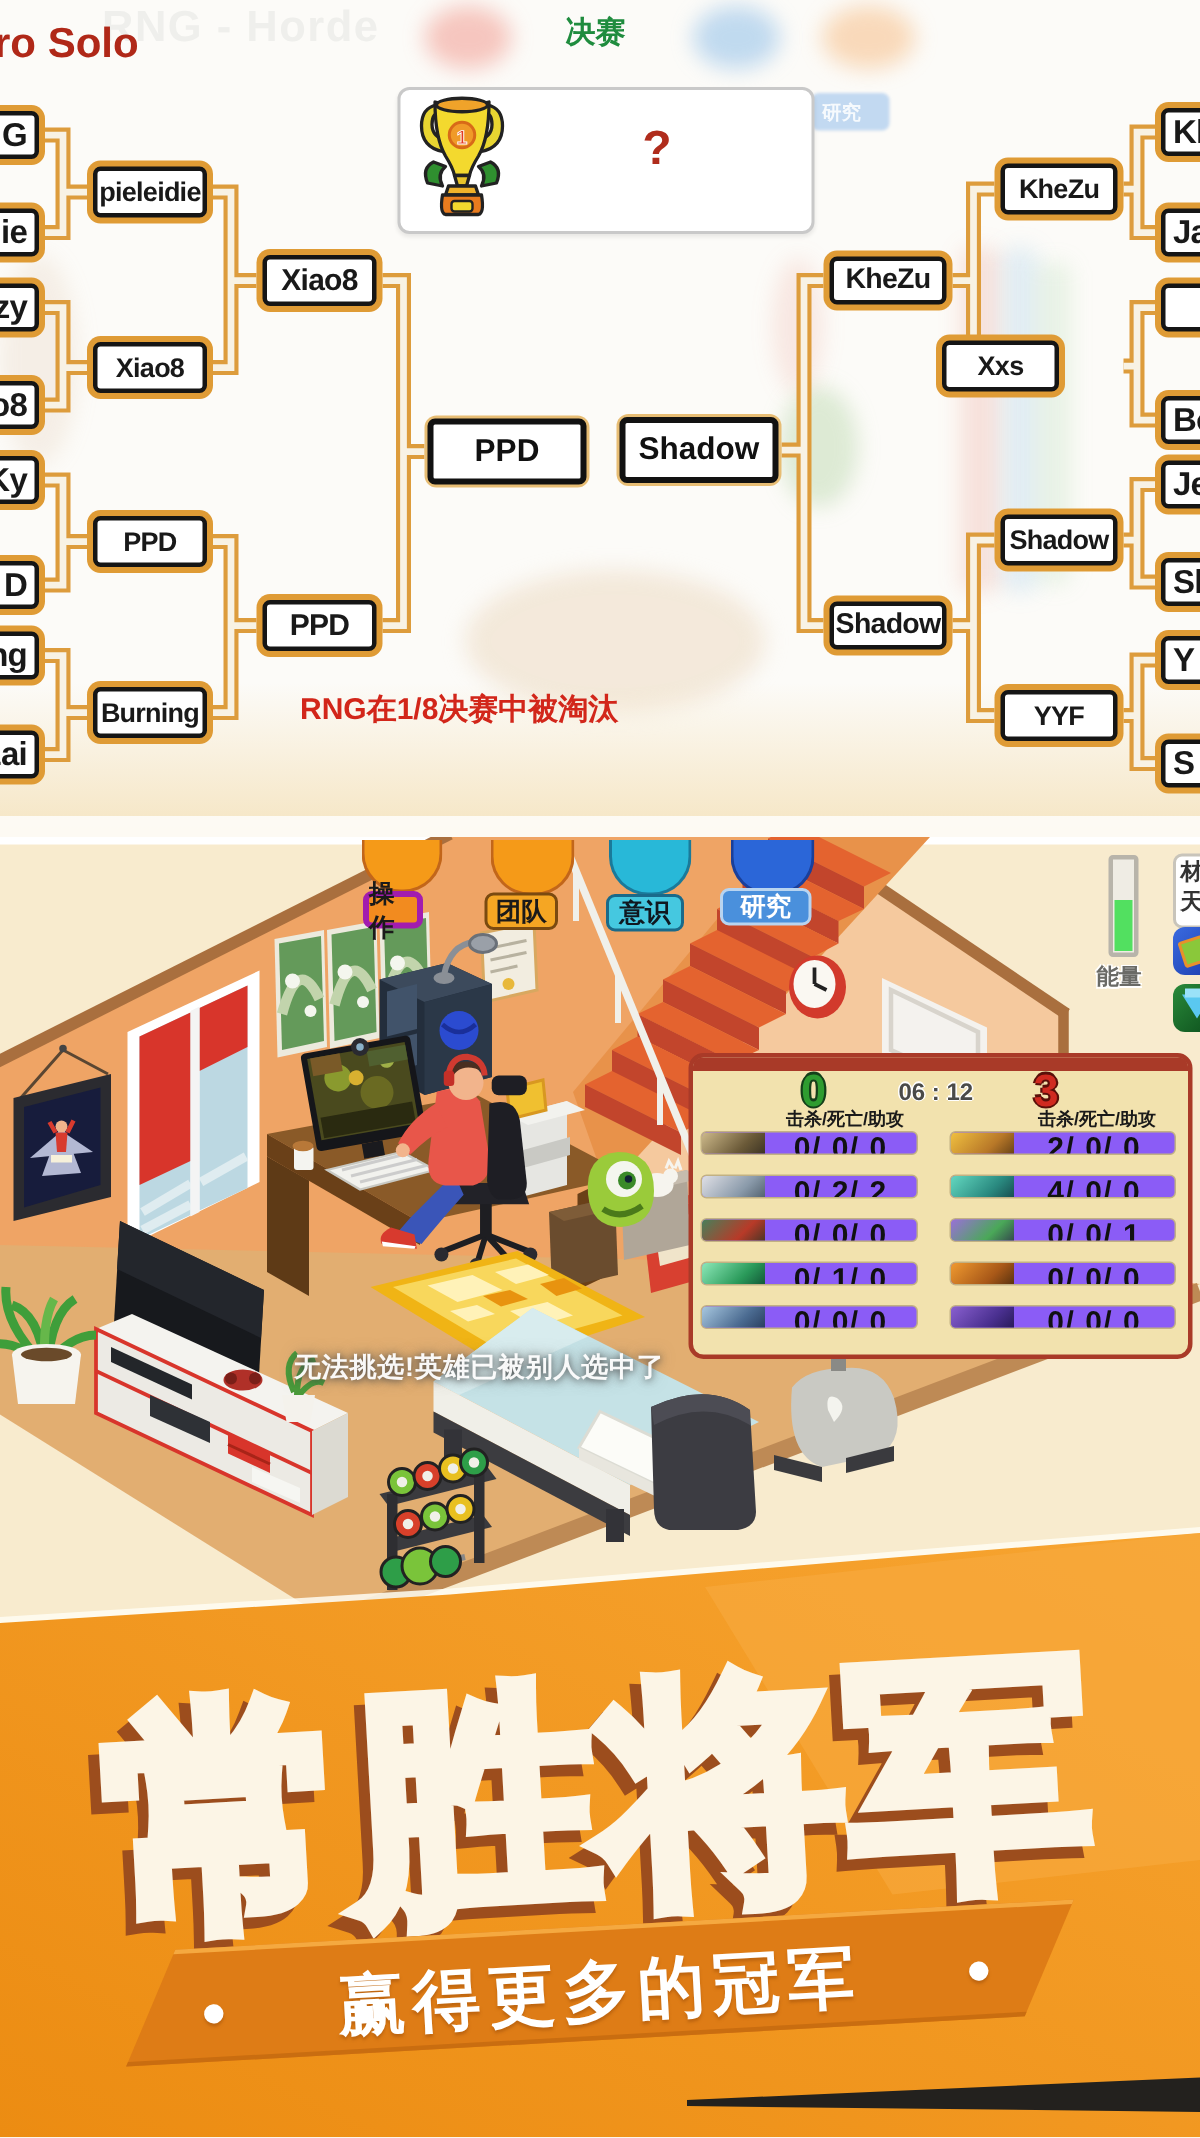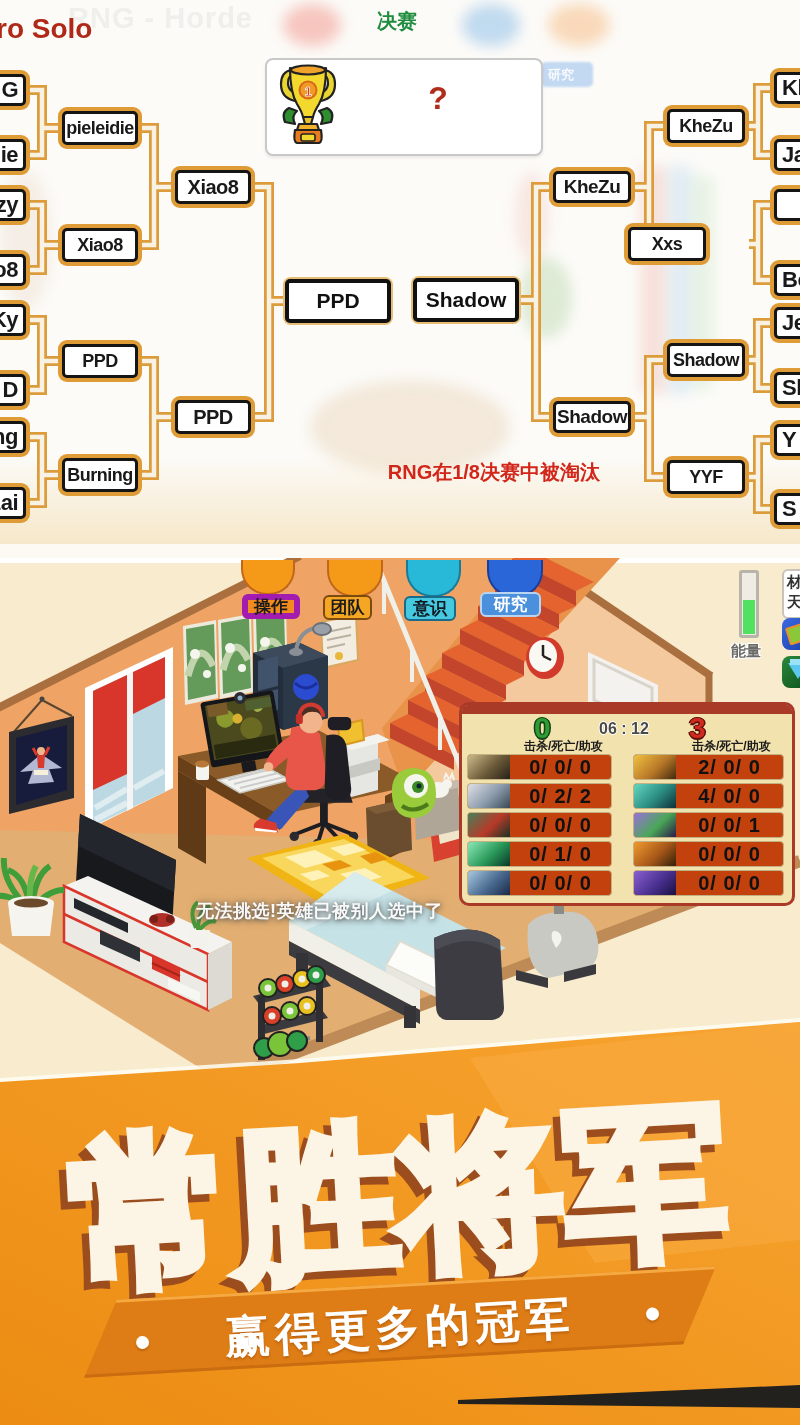--- a/index.html
+++ b/index.html
@@ -12,22 +12,22 @@
 .bx.ar span{justify-content:flex-end;padding-right:5px}
 .bx.al span{justify-content:flex-start;padding-left:5px}
 .bxf{background:#e7bd74;border-radius:8px;padding:2px;box-sizing:border-box;z-index:5}
 .bxf span{display:flex;align-items:center;justify-content:center;width:100%;height:100%;
   background:#fff;border:4px solid #111;border-radius:5px;font-weight:bold;color:#111;box-sizing:border-box}
 .to{fill:none;stroke:#dd9c3c;stroke-width:10}
 .ti{fill:none;stroke:#f8f2e4;stroke-width:4.5}
 .blob{filter:blur(7px);border-radius:50%;position:absolute}
 .btn{height:25px;border-radius:6px;font-weight:bold;font-size:17px;display:flex;
   align-items:center;justify-content:center;z-index:11;box-sizing:border-box;position:absolute}
-.srow{height:26px;background:#c2410c;border:1px solid #c2b183;border-radius:4px;
-  display:flex;align-items:flex-end;overflow:hidden;box-sizing:border-box;position:absolute}
+.srow{height:16px;background:#8b5cf6;border:1px solid #c2b183;border-radius:4px;
+  display:flex;align-items:flex-start;overflow:hidden;box-sizing:border-box;position:absolute}
 .srow div{position:static}
 .hport{width:42px;height:24px;flex:0 0 42px}
 .sstat{flex:1;text-align:center;font-weight:bold;font-size:20px;color:#111;letter-spacing:1px}
 #sb div{position:absolute}
 #sb .srow div{position:static}
 </style></head><body>
 <div id="stage">
 
 <div class="blob" style="left:283px;top:4px;width:58px;height:42px;background:rgba(238,120,104,.40)"></div>
 
@@ -227,21 +227,21 @@
 <path d="M22 60 L40 60 L42 66 L20 66 Z" fill="#f0b22a"></path>
 <path d="M18 66 L44 66 Q46 78 42 79 L20 79 Q16 78 18 66 Z" fill="#e87b1e"></path>
 <rect x="24" y="70" width="14" height="7" rx="2" fill="#f3d92e" stroke-width="1.6"></rect>
 </g>
 <circle cx="31" cy="26" r="8.5" fill="#f09a28" stroke="#d86a18" stroke-width="2"></circle>
 <text x="31" y="32" text-anchor="middle" font-size="13" font-weight="bold" fill="#e33b22" stroke="#fff" stroke-width=".6">1</text>
 </svg>
 
 <div style="left:408px;top:80px;width:60px;text-align:center;font-size:32px;font-weight:bold;color:#b02c1c;z-index:7">?</div>
 
-<div style="left:200px;top:459px;width:400px;text-align:right;font-size:20px;font-weight:bold;color:#d2261a;z-index:6">RNG在1/8决赛中被淘汰</div>
+<div style="left:200px;top:459px;width:400px;text-align:left;font-size:20px;font-weight:bold;color:#d2261a;z-index:6">RNG在1/8决赛中被淘汰</div>
 
 <svg width="800" height="524" viewBox="0 0 800 524" style="position:absolute;left:0;top:558px;z-index:10">
 <rect x="0" y="0" width="800" height="524" fill="#f8ebce"></rect>
 <rect x="0" y="0" width="800" height="5" fill="#ffffff"></rect>
 <polygon points="0,149 298,0 540,0 540,300 0,300" fill="#efa465"></polygon>
 <polygon points="536,0 709,116 709,290 436,262 392,168 530,-5" fill="#f5c99e"></polygon>
 <line x1="-4" y1="151" x2="300" y2="-2" stroke="#a96f3e" stroke-width="8"></line>
 <line x1="533" y1="-2" x2="711" y2="118" stroke="#a96f3e" stroke-width="8"></line>
 <line x1="709" y1="114" x2="709" y2="296" stroke="#a96f3e" stroke-width="7"></line>
 <polygon points="0,272 709,288 800,298 216,520 0,385" fill="#e2ae71"></polygon>
@@ -517,21 +517,21 @@
 </svg>
 
 <div style="left:241px;top:560px;width:50px;height:33px;background:#f59a18;border-radius:0 0 26px 26px;border:2px solid #c2661a;border-top:none;z-index:11"></div>
 
 <div style="left:327px;top:560px;width:52px;height:35px;background:#f59a18;border-radius:0 0 26px 26px;border:2px solid #c2661a;border-top:none;z-index:11"></div>
 
 <div style="left:406px;top:560px;width:51px;height:35px;background:#28b8d8;border-radius:0 0 26px 26px;border:2px solid #1a7a9a;border-top:none;z-index:11"></div>
 
 <div style="left:487px;top:560px;width:52px;height:35px;background:#2b66d8;border-radius:0 0 26px 26px;border:2px solid #1a3f9a;border-top:none;z-index:11"></div>
 
-<div class="btn" style="left:242px;top:594px;width:58px;background:#f28b1f;border:6px solid #a21caf;color:#1a1a1a">操作</div>
+<div class="btn" style="left:242px;top:594px;width:40px;background:#f28b1f;border:4px solid #a21caf;color:#1a1a1a">操作</div>
 
 <div class="btn" style="left:323px;top:595px;width:49px;background:#f5a623;border:2px solid #7a4a10;color:#1a1a1a">团队</div>
 
 <div class="btn" style="left:404px;top:596px;width:52px;background:#45c8e0;border:2px solid #1a6a8a;color:#101820">意识</div>
 
 <div class="btn" style="left:480px;top:592px;width:61px;background:#4a90dc;border:2px solid #b8d4f0;color:#fff">研究</div>
 
 <div style="left:739px;top:570px;width:20px;height:68px;background:#efece4;border:3px solid #b8b4aa;border-radius:3px;z-index:11;box-sizing:border-box"></div>
 <div style="left:743px;top:600px;width:12px;height:34px;background:#52e060;z-index:12"></div>
 

